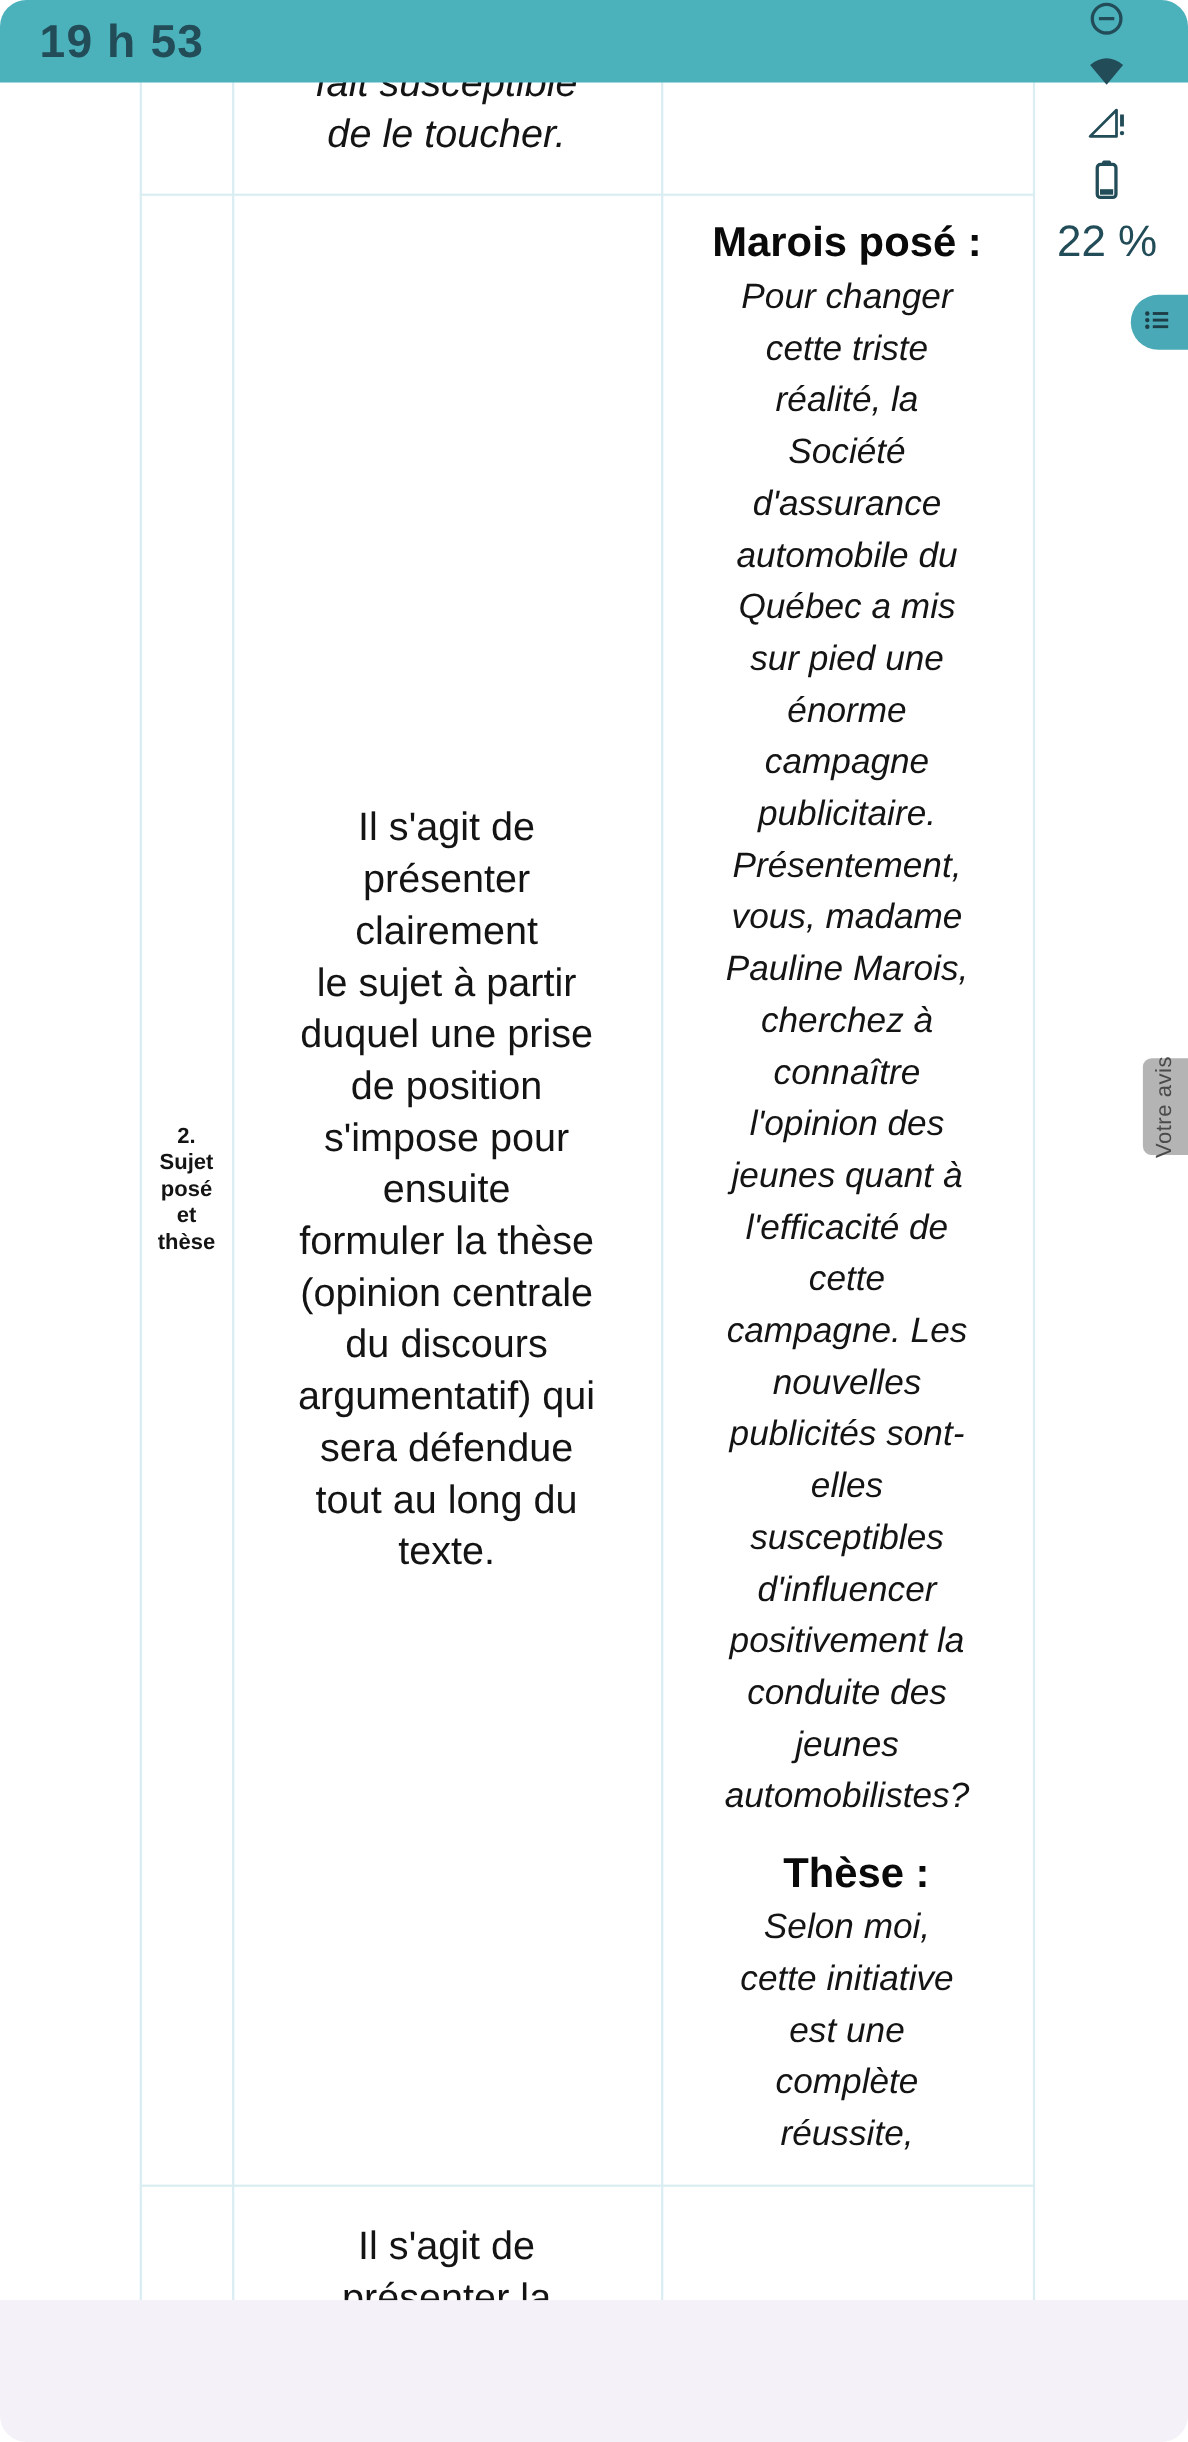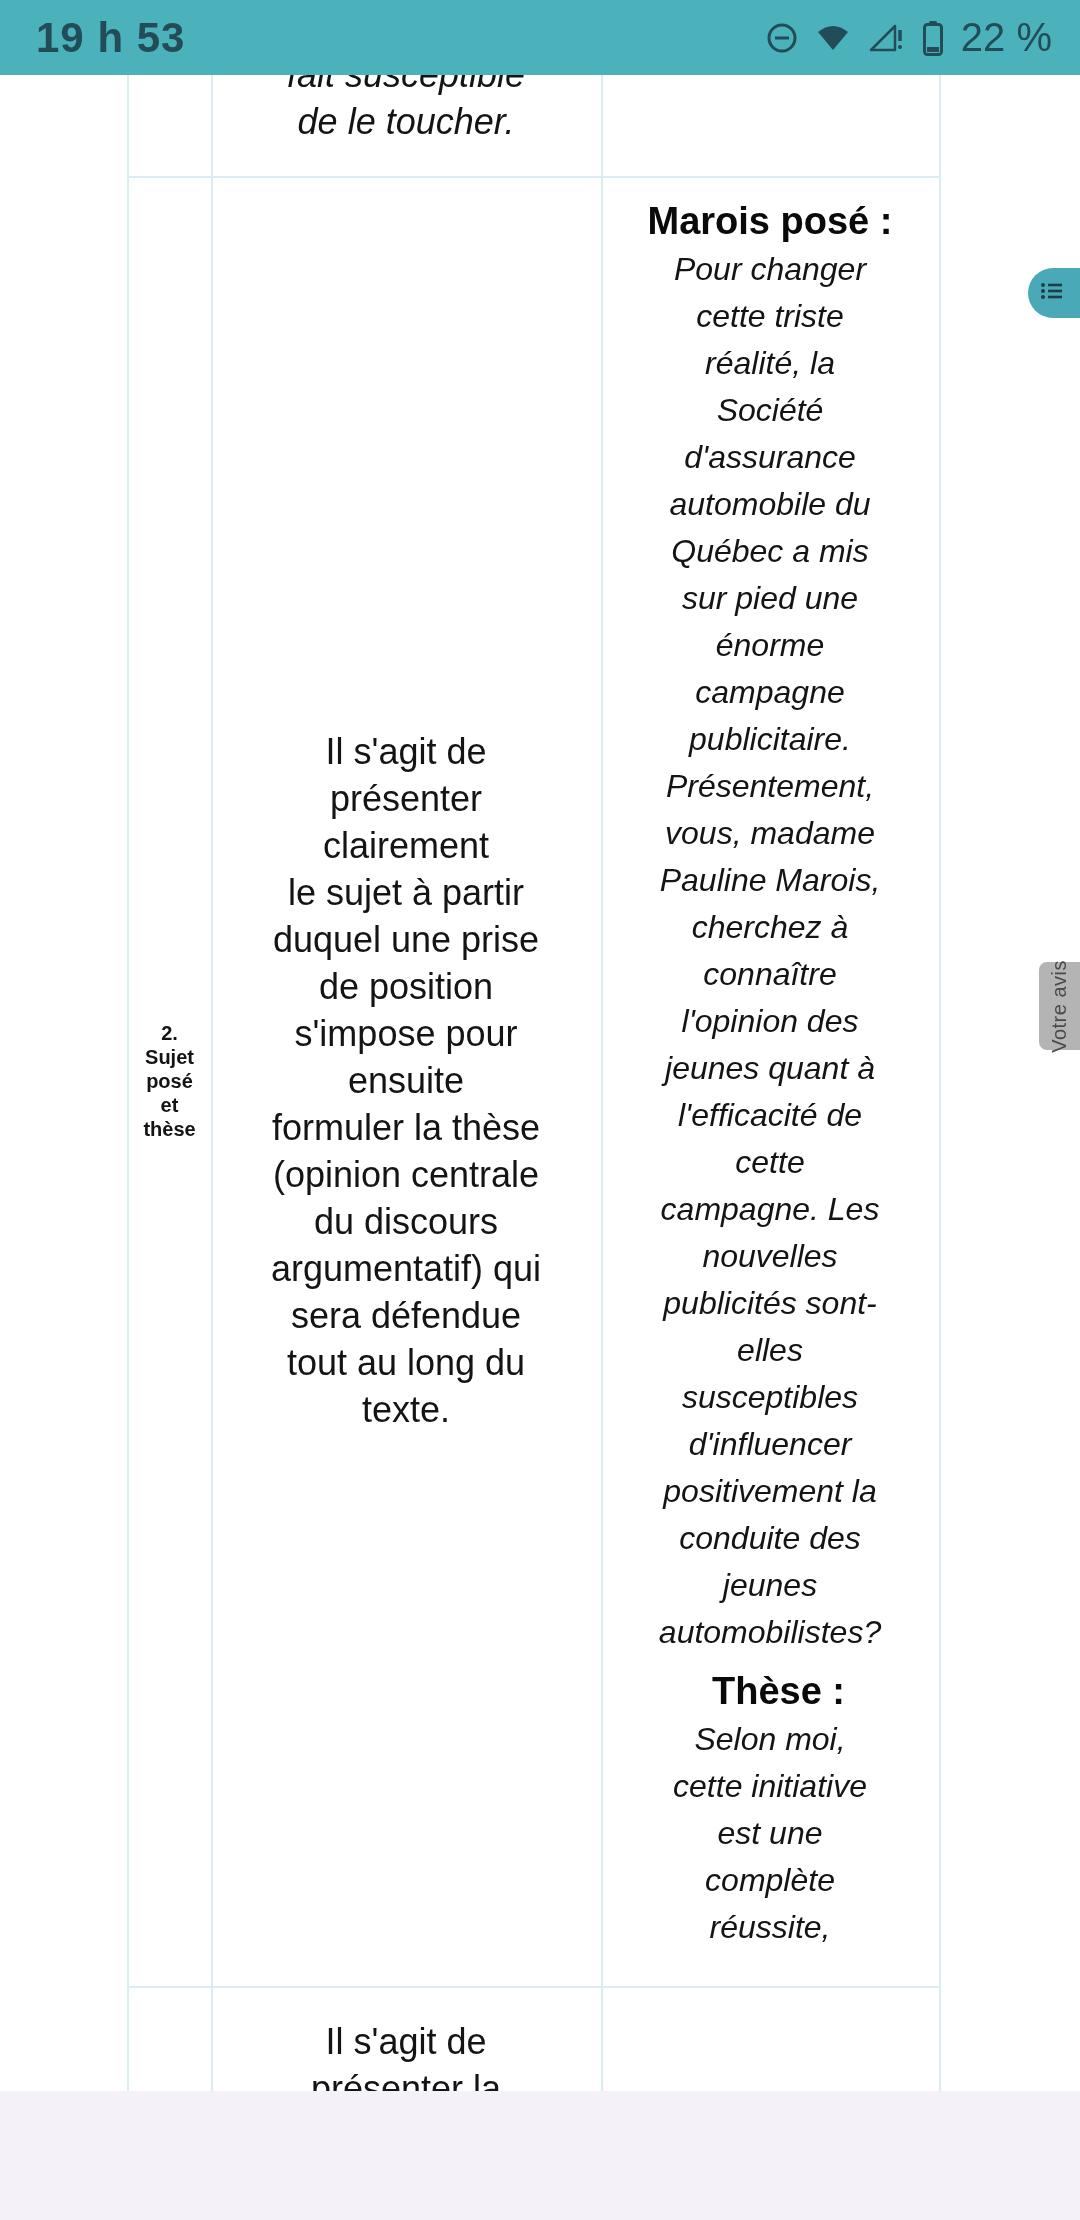--- a/index.html
+++ b/index.html
@@ -1,33 +1,33 @@
 <!DOCTYPE html>
 <html><head>
 <meta charset="utf-8">
 <style>
   * { margin:0; padding:0; box-sizing:border-box; }
   html,body { width:1080px; height:2220px; background:#ffffff; }
   #screen {
     position:relative; width:1080px; height:2220px; overflow:hidden;
-    background:#ffffff; font-family:"Liberation Sans", sans-serif; color:#141414;
+    background:#ffffff; font-family:"Liberation Sans", sans-serif; color:#141414;border-radius:24px;
   }
 
   
   .status-bar {
     position:absolute; top:0; left:0; width:1080px; height:75px;
     background:#4bb2bc; z-index:30; color:#224c57;
   }
   .status-time {
     position:absolute; left:36px; top:50%; transform:translateY(-50%);
     font-size:42px; font-weight:600; letter-spacing:1px;
   }
   .status-icons {
     position:absolute; right:28px; top:0; height:75px;
-    display:flex; align-items:center; gap:16px;
+    display:flex; align-items:center; gap:16px;flex-direction:column;
   }
   .status-icons svg { display:block; }
   .battery-pct { font-size:40px; font-weight:500; }
 
   
   .tbl-line { position:absolute; background:#d9edf2; z-index:1; }
   .v1 { left:127px; top:0; width:2px; height:2091px; }
   .v2 { left:211px; top:0; width:2px; height:2091px; }
   .v3 { left:601px; top:0; width:2px; height:2091px; }
   .v4 { left:939px; top:0; width:2px; height:2091px; }
@@ -45,21 +45,21 @@
   .row2-label {
     position:absolute; left:128px; top:1021px; width:83px; z-index:2;
     white-space:pre-line; text-align:center;
     font-size:20px; line-height:24px; font-weight:700; color:#141414;
   }
   .row2-example {
     position:absolute; left:602px; top:196px; width:336px;
     text-align:center; z-index:2;
   }
   .example-heading { font-size:38px; font-weight:700; line-height:50px; color:#0a0a0a; }
-  .example-heading.second { margin-top:10px;padding-left:17px; }
+  .example-heading.second { margin-top:22px;padding-left:17px; }
   .example-para {
     white-space:pre-line; font-style:italic;
     font-size:32px; line-height:47px; color:#141414;
   }
 
   
   .toc-tab {
     position:absolute; left:1028px; top:268px; width:62px; height:50px;
     background:#49a9b6; border-radius:25px 0 0 25px; z-index:10;
     display:flex; align-items:center; padding-left:12px; cursor:pointer;

